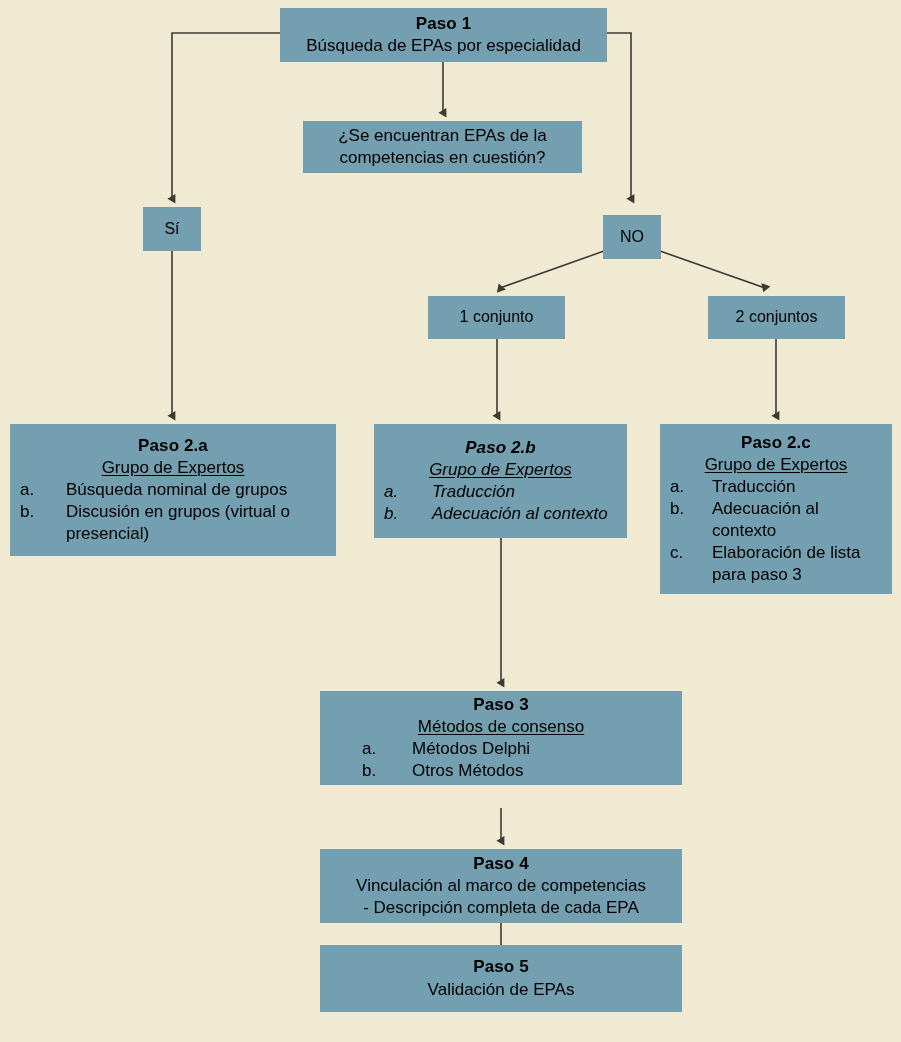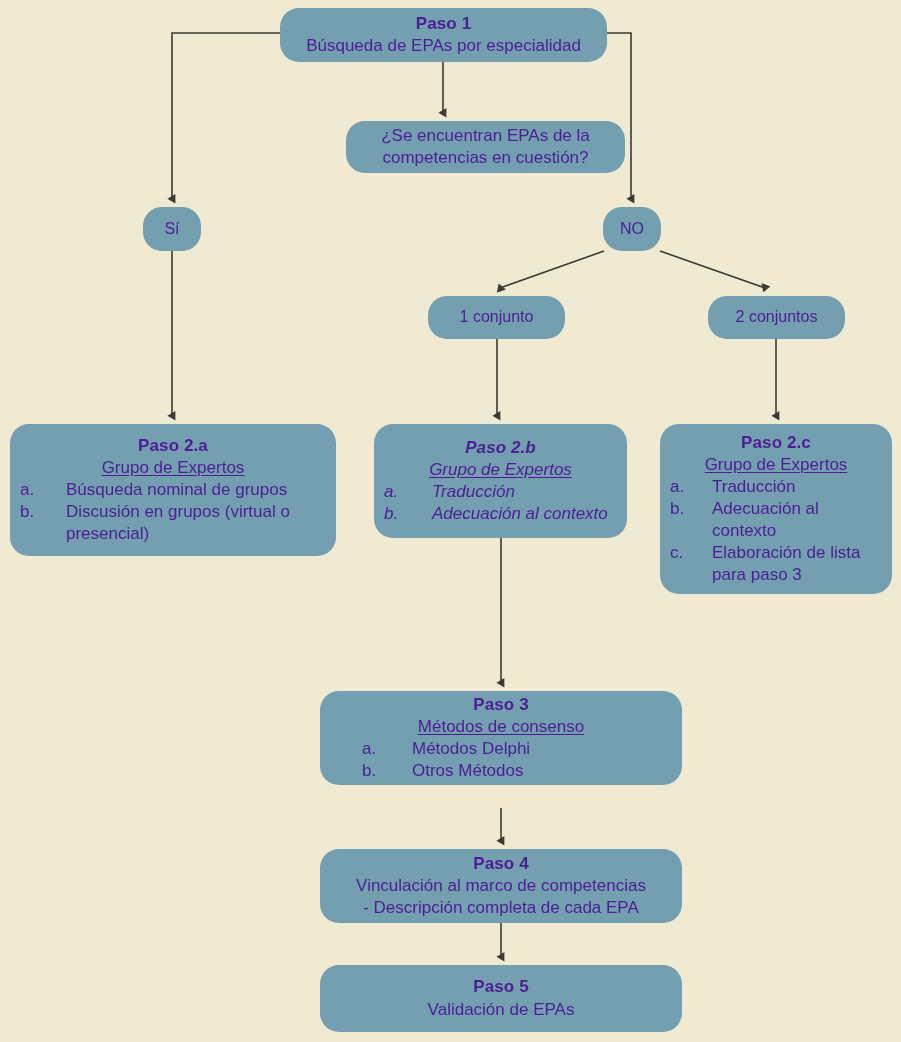--- a/index.html
+++ b/index.html
@@ -22,27 +22,26 @@
   #edges {
     position: absolute;
     left: 0; top: 0;
     width: 901px;
     height: 1042px;
     pointer-events: none;
   }
   .node {
     position: absolute;
     background: #739fb0;
-    color: #4c1d95;
+    color: #000000;
     box-sizing: border-box;
     display: flex;
     flex-direction: column;
     justify-content: center;
     line-height: 1.30;
-    border-radius: 19px;
   }
   .node .title {
     font-weight: bold;
     text-align: center;
     font-size: 17px;
     letter-spacing: 0.1px;
   }
   .node .subtitle {
     text-align: center;
     font-size: 17px;
@@ -70,31 +69,31 @@
   .node ol.items li .marker {
     flex: 0 0 auto;
     text-align: left;
   }
   .node ol.items li .txt {
     flex: 1 1 auto;
   }
 
   
   #node-paso1      { left: 280px; top: 8px;   width: 327px; height: 54px;  justify-content: center; padding: 2px 4px; }
-  #node-question   { left: 303px; top: 121px; width: 279px; height: 52px;  padding: 2px 6px; margin-left: 43px; }
+  #node-question   { left: 303px; top: 121px; width: 279px; height: 52px;  padding: 2px 6px; }
   #node-si         { left: 143px; top: 207px; width: 58px;  height: 44px;  padding: 8px 6px; }
-  #node-no         { left: 603px; top: 207px; width: 58px;  height: 44px;  padding: 0 6px; }
+  #node-no         { left: 603px; top: 215px; width: 58px;  height: 44px;  padding: 0 6px; }
   #node-conj1      { left: 428px; top: 296px; width: 137px; height: 43px;  padding: 0 6px; }
   #node-conj2      { left: 708px; top: 296px; width: 137px; height: 43px;  padding: 12px 6px; }
   #node-paso2a     { left: 10px;  top: 424px; width: 326px; height: 132px; padding: 6px 10px; }
   #node-paso2b     { left: 374px; top: 424px; width: 253px; height: 114px; padding: 6px 10px; font-style: italic; }
   #node-paso2c     { left: 660px; top: 424px; width: 232px; height: 170px; padding: 6px 10px; }
   #node-paso3      { left: 320px; top: 691px; width: 362px; height: 94px; padding: 6px 10px; }
   #node-paso4      { left: 320px; top: 849px; width: 362px; height: 74px;  padding: 4px 8px; }
-  #node-paso5      { left: 320px; top: 965px; width: 362px; height: 67px;  padding: 4px 8px; }
+  #node-paso5      { left: 320px; top: 945px; width: 362px; height: 67px;  padding: 4px 8px; }
 
   
   #node-paso2a ol.items li .marker { width: 46px; }
   #node-paso2a ol.items li .txt    { padding-right: 4px; }
   #node-paso2b ol.items li .marker { width: 48px; }
   #node-paso2c ol.items li .marker { width: 42px; }
   #node-paso3  ol.items { padding-left: 32px; }
   #node-paso3  ol.items li .marker { width: 50px; }
 </style>
 </head>

